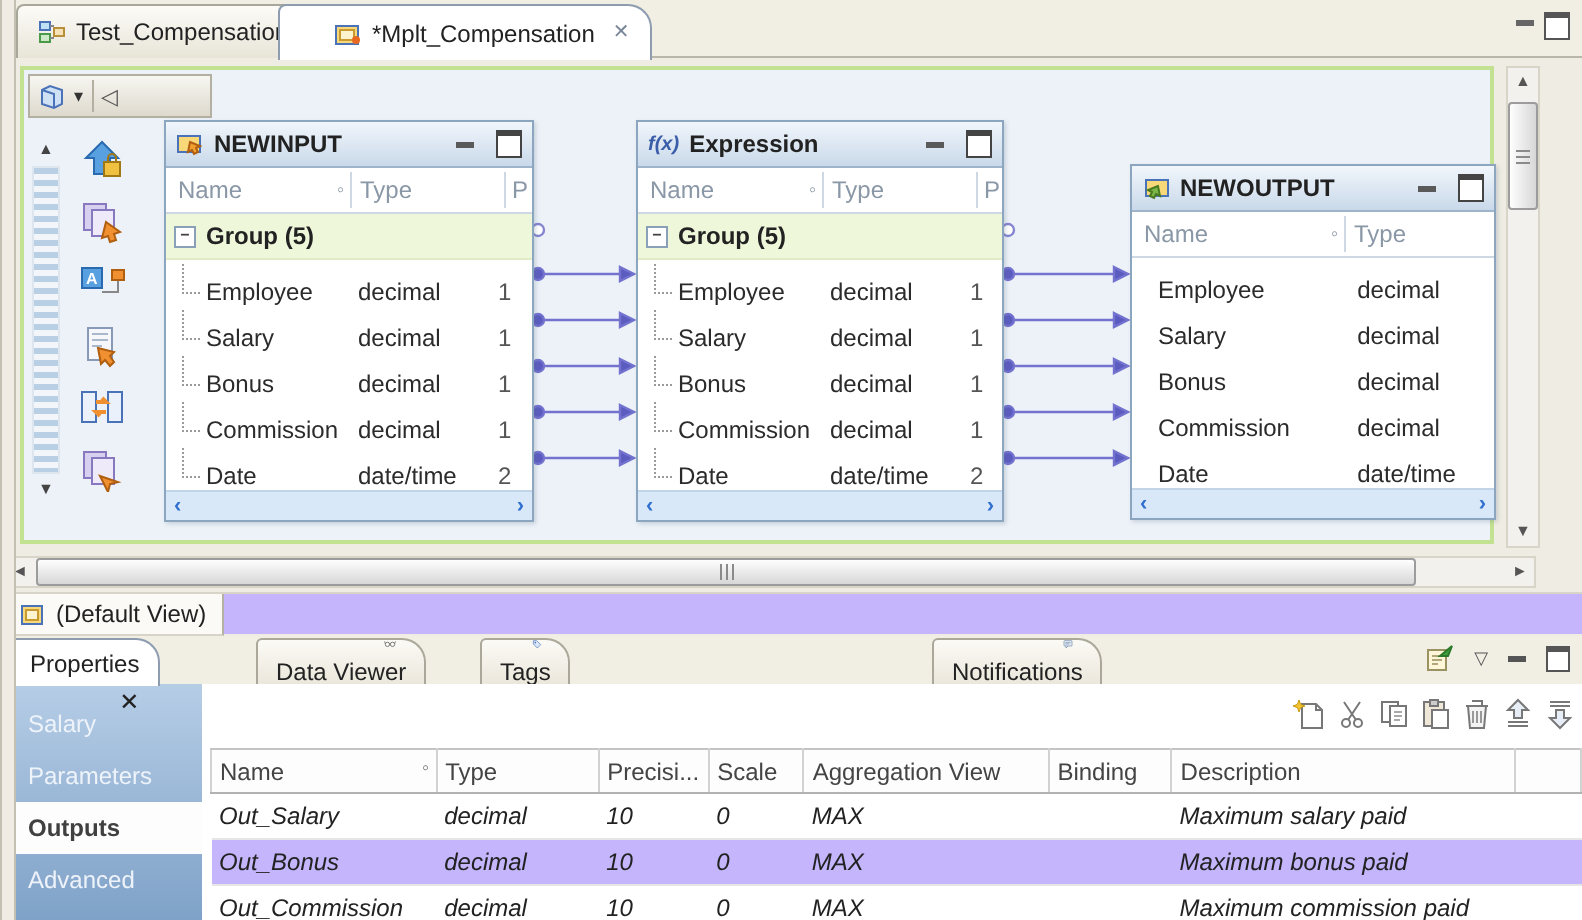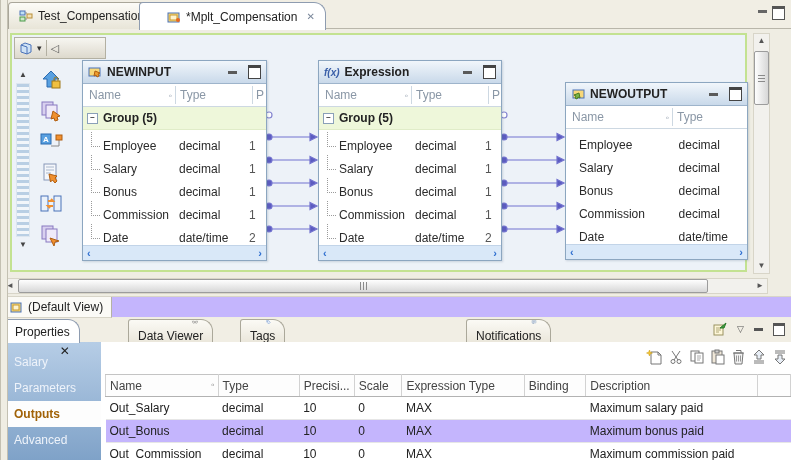--- a/index.html
+++ b/index.html
@@ -67,26 +67,26 @@
   
   .tabbar-bottom{left:0;top:318px;width:791px;height:24px;background:#f1eee4;}
   .btab{position:absolute;top:1px;height:23px;display:flex;align-items:flex-end;gap:5px;padding:0 9px;
         border:1px solid #aba89a;border-bottom:none;border-radius:3px 12px 0 0;background:linear-gradient(#fbfaf5,#eae6da);white-space:nowrap;flex-direction:column;}
   .btab.active{background:#fff;border-color:#8e9cb0;z-index:5;}
   .panel-btns{position:absolute;right:6px;top:4px;display:flex;align-items:center;gap:10px;}
   
   .props{left:0;top:342px;width:791px;height:118px;background:#fff;}
   .psidebar{position:absolute;left:4px;top:0;width:97px;height:118px;background:linear-gradient(#b6cde6,#7fa2c8);}
   .pnav{height:26px;line-height:26px;padding-left:10px;color:#eef3fa;}
-  .pnav.sel{background:#fdfdfd;color:#a16207;font-weight:bold;}
+  .pnav.sel{background:#fdfdfd;color:#404040;font-weight:bold;}
   .ptoolbar{position:absolute;right:3px;top:7px;display:flex;gap:5px;align-items:center;}
   .ptable{position:absolute;left:105px;top:32px;border-collapse:collapse;table-layout:fixed;}
   .ptable th{height:21px;font-weight:normal;text-align:left;color:#444;border:1px solid #d2d2d2;border-top:1px solid #c4c4c4;
              border-bottom:1px solid #b2b2b2;padding:0 4px;white-space:nowrap;overflow:hidden;background:#fdfdfd;position:relative;}
-  .ptable td{height:22px;padding:0 4px;border-bottom:1px solid #e6e6e6;white-space:nowrap;overflow:hidden;}
+  .ptable td{height:22px;padding:0 4px;border-bottom:1px solid #e6e6e6;white-space:nowrap;overflow:hidden;font-style:italic;}
   .ptable tr.alt td{background:#c4b5fd;}
   .thsort{position:absolute;right:3px;top:4px;color:#777;font-size:10px;}
   .svgicon{display:inline-block;vertical-align:middle;}
   .fx{font-style:italic;font-weight:bold;color:#3a5fa8;font-size:10px;}
 </style>
 </head>
 <body>
 
 <div class="root">
   <div class="abs win-left"></div>
@@ -506,21 +506,21 @@
           <col style="width:62px;">
           <col style="width:172px;">
           <col style="width:34px;">
       </colgroup>
       <thead>
         <tr>
           <th><span>Name</span><span class="thsort">◦</span></th>
           <th>Type</th>
           <th>Precisi...</th>
           <th>Scale</th>
-          <th>Expression Type</th>
+          <th>Aggregation View</th>
           <th>Binding</th>
           <th>Description</th>
           <th></th>
         </tr>
       </thead>
       <tbody>
         <tr>
           <td>Out_Salary</td>
             <td>decimal</td>
           <td>10</td>

